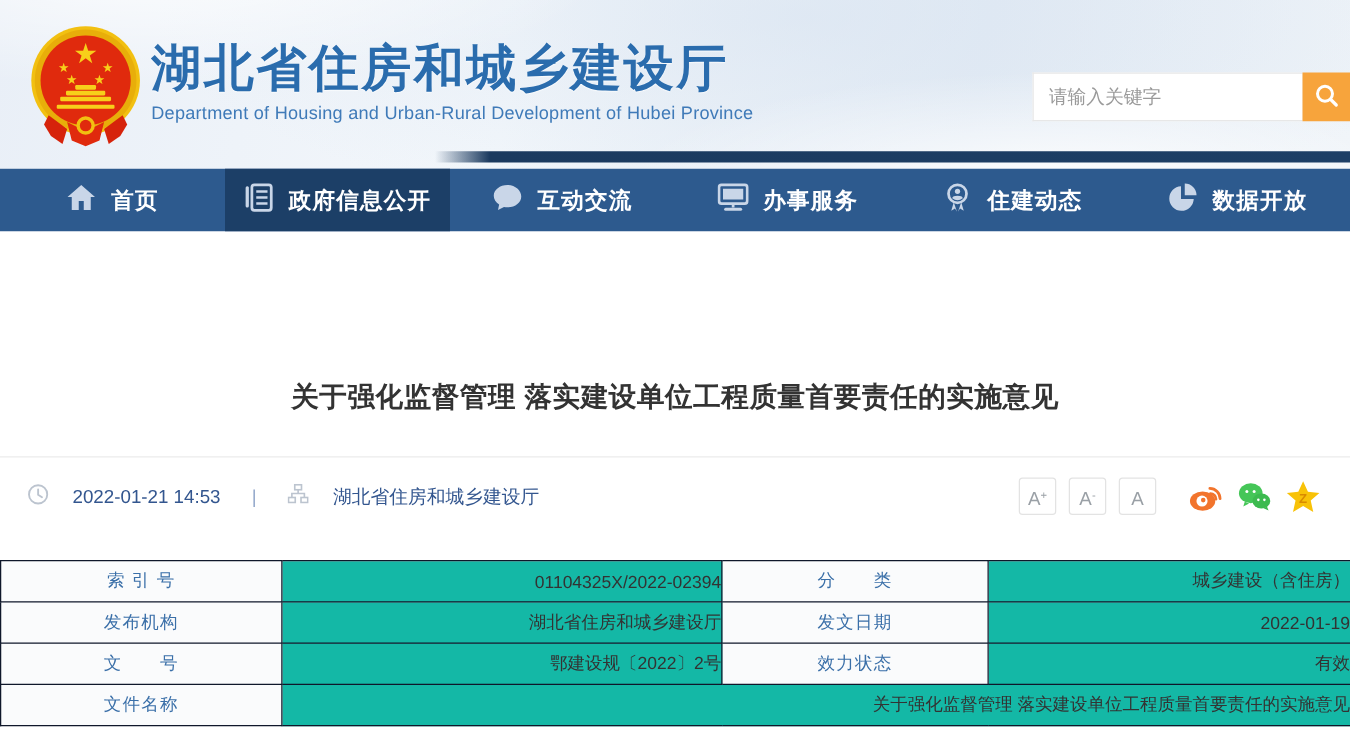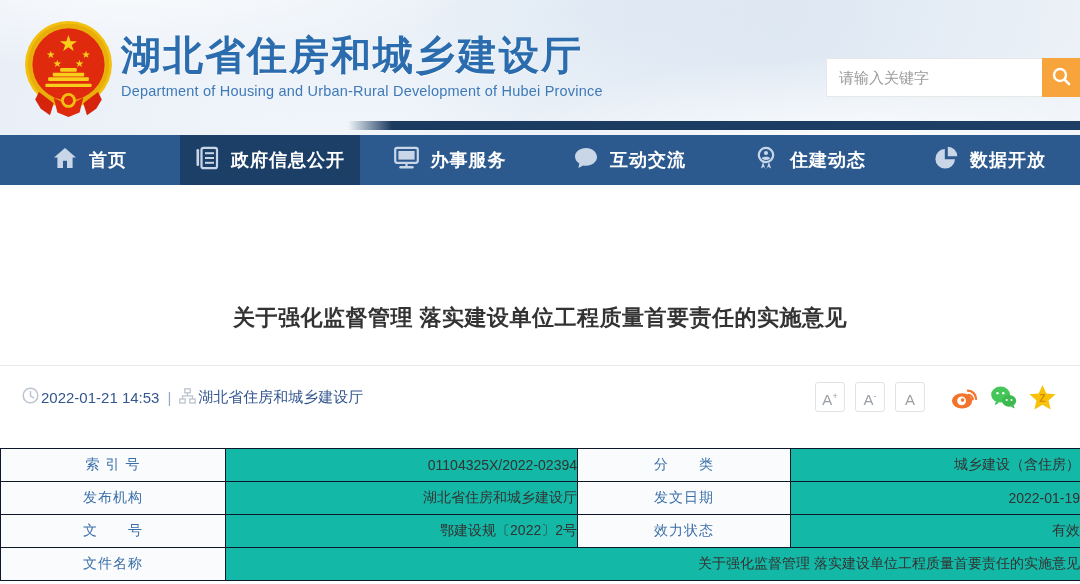--- a/index.html
+++ b/index.html
@@ -43,21 +43,21 @@
   .breadcrumb .sep { color:#777; margin:0 10px; font-size:12px; }
   .breadcrumb .prefix { margin-right:12px; }
 
   
   .article-title { position:absolute; top:303px; left:0; width:100%; text-align:center;
     font-size:22px; font-weight:600; color:#333; letter-spacing:.5px; }
   .divider { position:absolute; top:365px; left:0; width:100%; border-top:1px solid #ebebeb; }
 
   .meta { position:absolute; top:377px; left:22px; right:24px; height:40px;
     display:flex; align-items:center; justify-content:space-between; }
-  .meta-left { display:flex; align-items:center; gap:2px; font-size:15px; color:#33568f; }
+  .meta-left { display:flex; align-items:center; gap:19px; font-size:15px; color:#33568f; }
   .meta-left .pipe { color:#93a8cb; margin:0 6px; }
   .meta-right { display:flex; align-items:center; gap:10px; }
   .font-btn { width:30px; height:30px; border:1px solid #e3e3e3; border-radius:3px; background:#fff;
     color:#9aa0a6; font-size:15px; cursor:pointer; display:flex; align-items:flex-end; justify-content:center;
     padding-bottom:4px; line-height:1; }
   .font-btn sup { font-size:9px; line-height:1; transform:translateY(-6px); }
   .share-icon { width:27px; height:27px; cursor:pointer; display:flex; align-items:center; justify-content:center; }
   .share-group { display:flex; align-items:center; gap:12px; margin-left:16px; }
 
   
@@ -132,36 +132,36 @@
           <rect x="6.5" y="1.8" width="15.5" height="20.4" rx="2" fill="none" stroke="#c9d6e8" stroke-width="2.2"></rect>
           <line x1="10" y1="7.2" x2="19" y2="7.2" stroke="#c9d6e8" stroke-width="2"></line>
           <line x1="10" y1="12" x2="19" y2="12" stroke="#c9d6e8" stroke-width="2"></line>
           <line x1="10" y1="16.8" x2="19" y2="16.8" stroke="#c9d6e8" stroke-width="2"></line>
         </svg>
       </span>
       <span>政府信息公开</span>
     </div>
     <div class="nav-item">
       <span>
+        <svg width="24" height="22" viewBox="0 0 24 22" fill="#c9d6e8">
+          <path d="M12 1 C5.9 1 1 4.8 1 9.6 c0 2.8 1.7 5.3 4.3 6.9 L4.4 21 l4.8-2.5 c0.9 0.2 1.8 0.3 2.8 0.3 6.1 0 11-3.9 11-8.7 S18.1 1 12 1 Z"></path>
+        </svg>
+      </span>
+      <span>互动交流</span>
+    </div>
+    <div class="nav-item">
+      <span>
         <svg width="25" height="23" viewBox="0 0 25 23">
           <rect x="1.2" y="1.8" width="22.6" height="15" rx="2" fill="none" stroke="#c9d6e8" stroke-width="2.2"></rect>
           <rect x="4.4" y="5" width="16.2" height="8.6" fill="#c9d6e8"></rect>
           <line x1="12.5" y1="16.8" x2="12.5" y2="20" stroke="#c9d6e8" stroke-width="2.2"></line>
           <line x1="6.5" y1="21.3" x2="18.5" y2="21.3" stroke="#c9d6e8" stroke-width="2.4" stroke-linecap="round"></line>
         </svg>
       </span>
       <span>办事服务</span>
-    </div>
-    <div class="nav-item">
-      <span>
-        <svg width="24" height="22" viewBox="0 0 24 22" fill="#c9d6e8">
-          <path d="M12 1 C5.9 1 1 4.8 1 9.6 c0 2.8 1.7 5.3 4.3 6.9 L4.4 21 l4.8-2.5 c0.9 0.2 1.8 0.3 2.8 0.3 6.1 0 11-3.9 11-8.7 S18.1 1 12 1 Z"></path>
-        </svg>
-      </span>
-      <span>互动交流</span>
     </div>
     <div class="nav-item">
       <span>
         <svg width="24" height="24" viewBox="0 0 24 24">
           <circle cx="12" cy="9" r="7.2" fill="none" stroke="#c9d6e8" stroke-width="2.2"></circle>
           <circle cx="12" cy="7" r="2.1" fill="#c9d6e8"></circle>
           <path d="M7.8 12.6 c0-2.6 8.4-2.6 8.4 0 a7.2 7.2 0 0 1 -8.4 0 Z" fill="#c9d6e8"></path>
           <path d="M9 15.8 L7 22.6 L10 20.8 L11.6 23.4 Z" fill="#c9d6e8"></path>
           <path d="M15 15.8 L17 22.6 L14 20.8 L12.4 23.4 Z" fill="#c9d6e8"></path>
         </svg>

